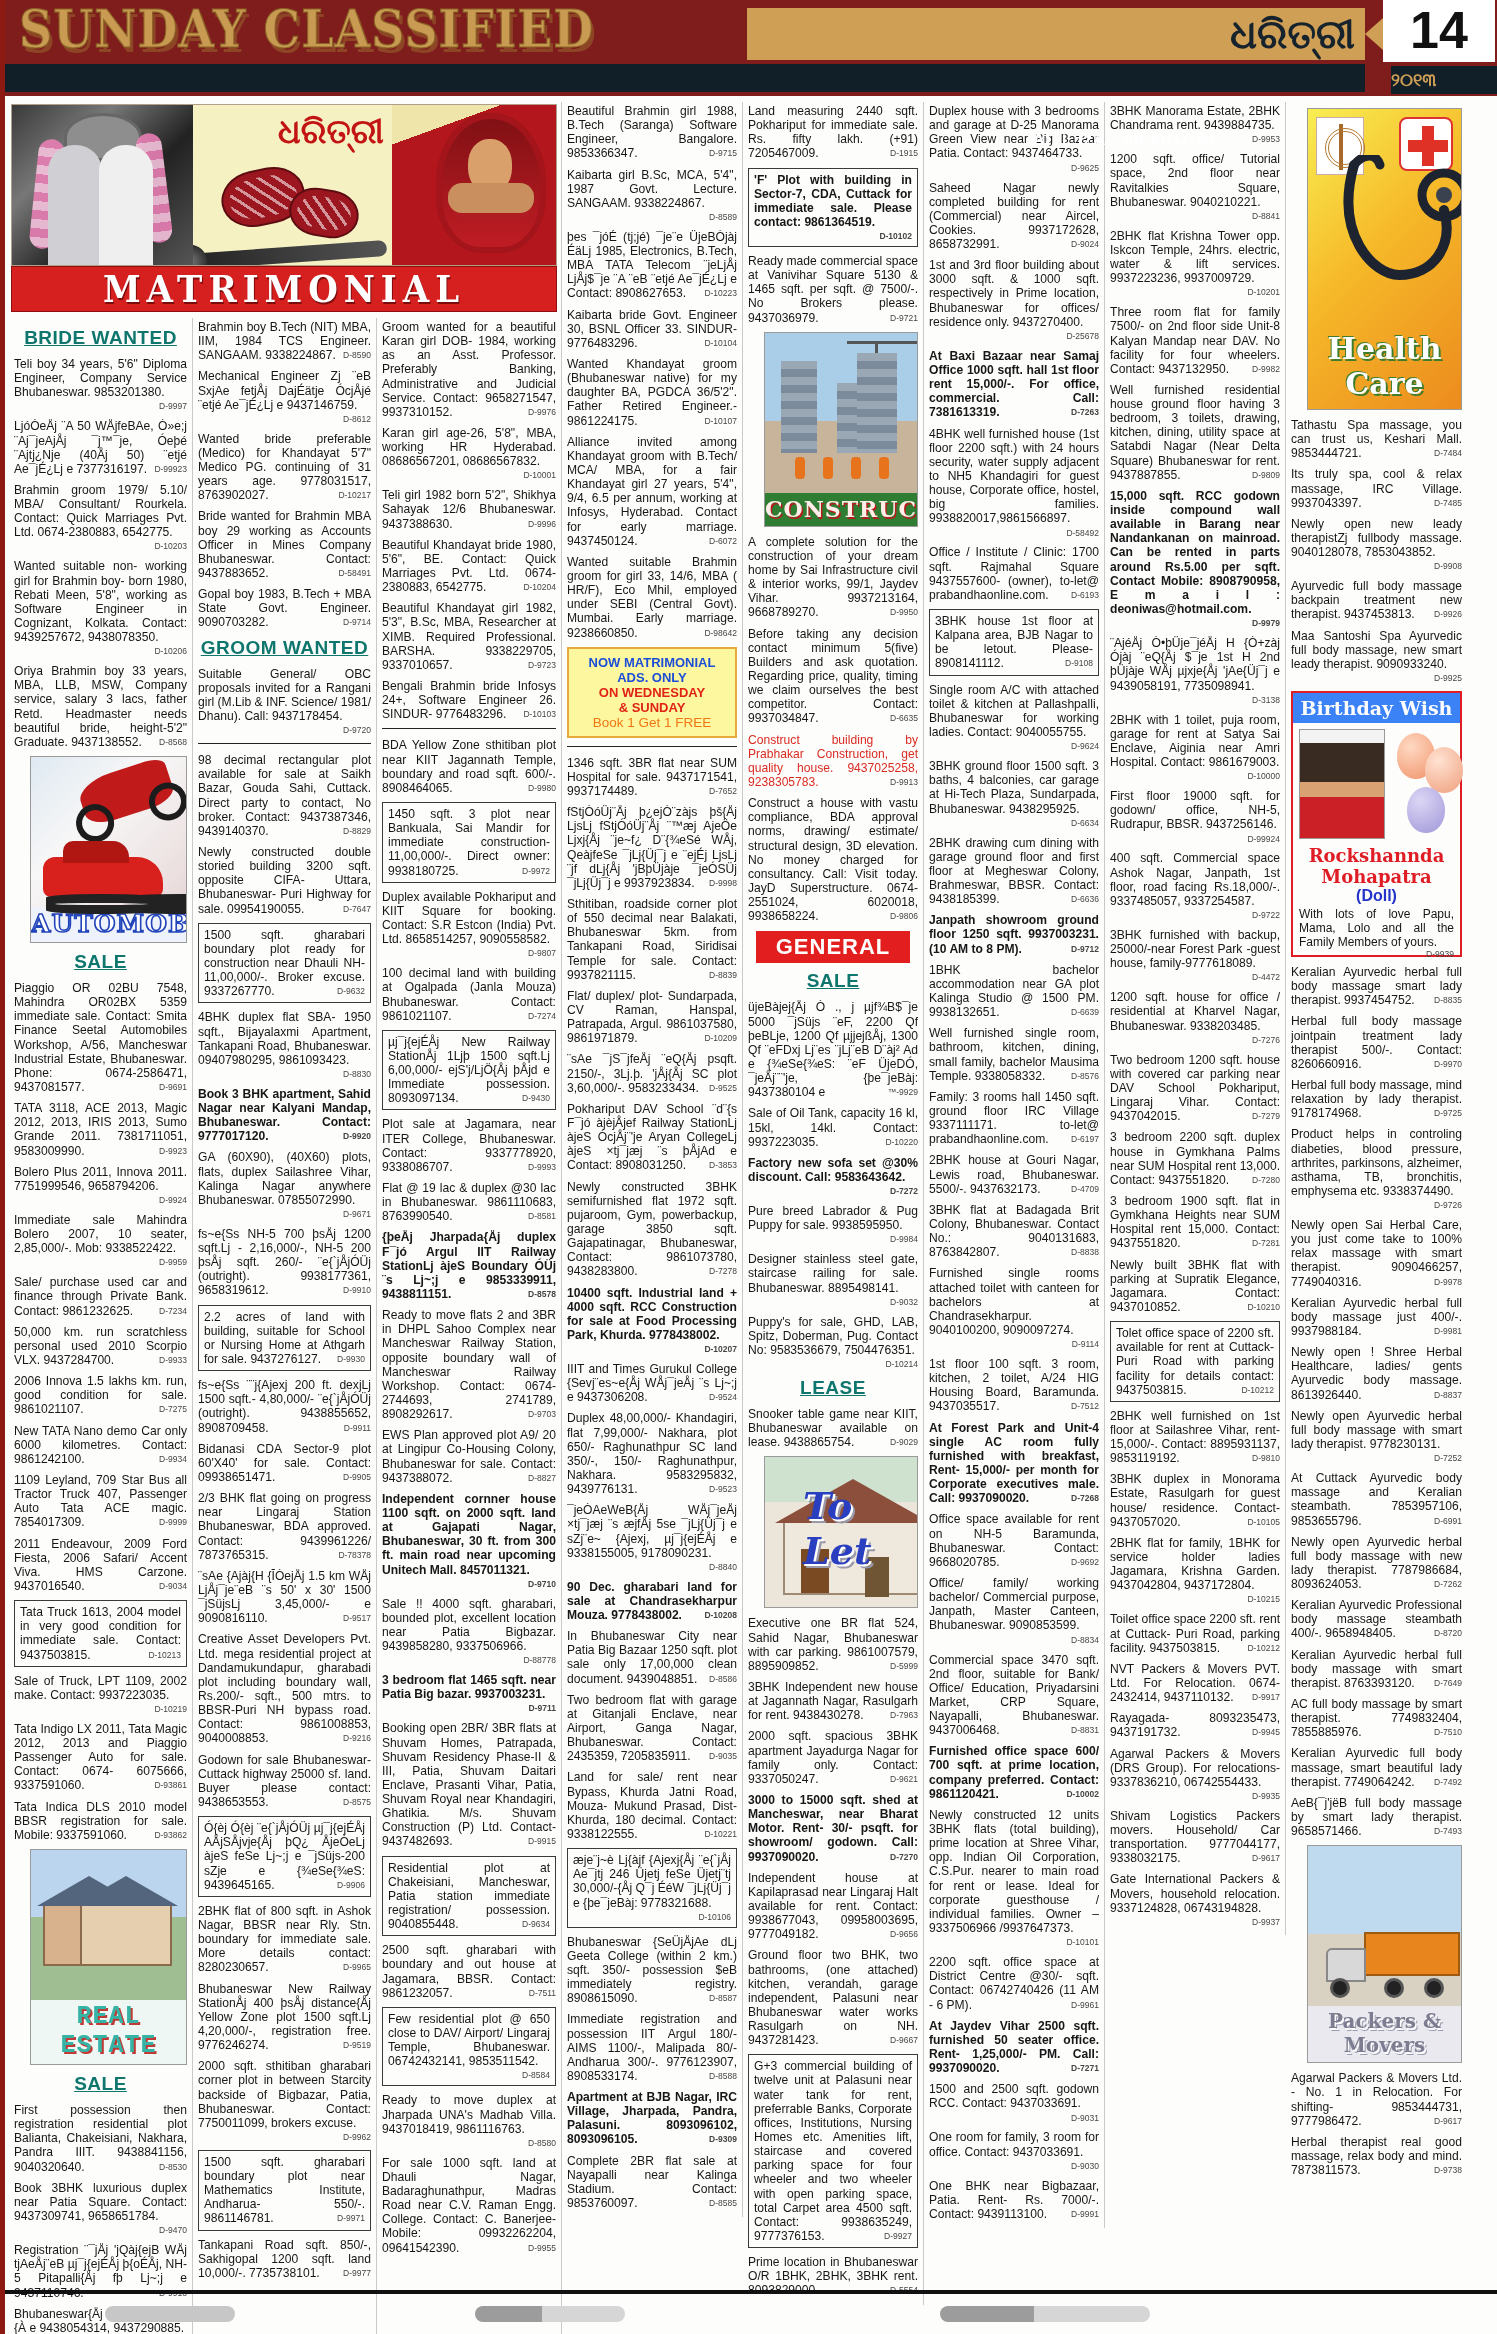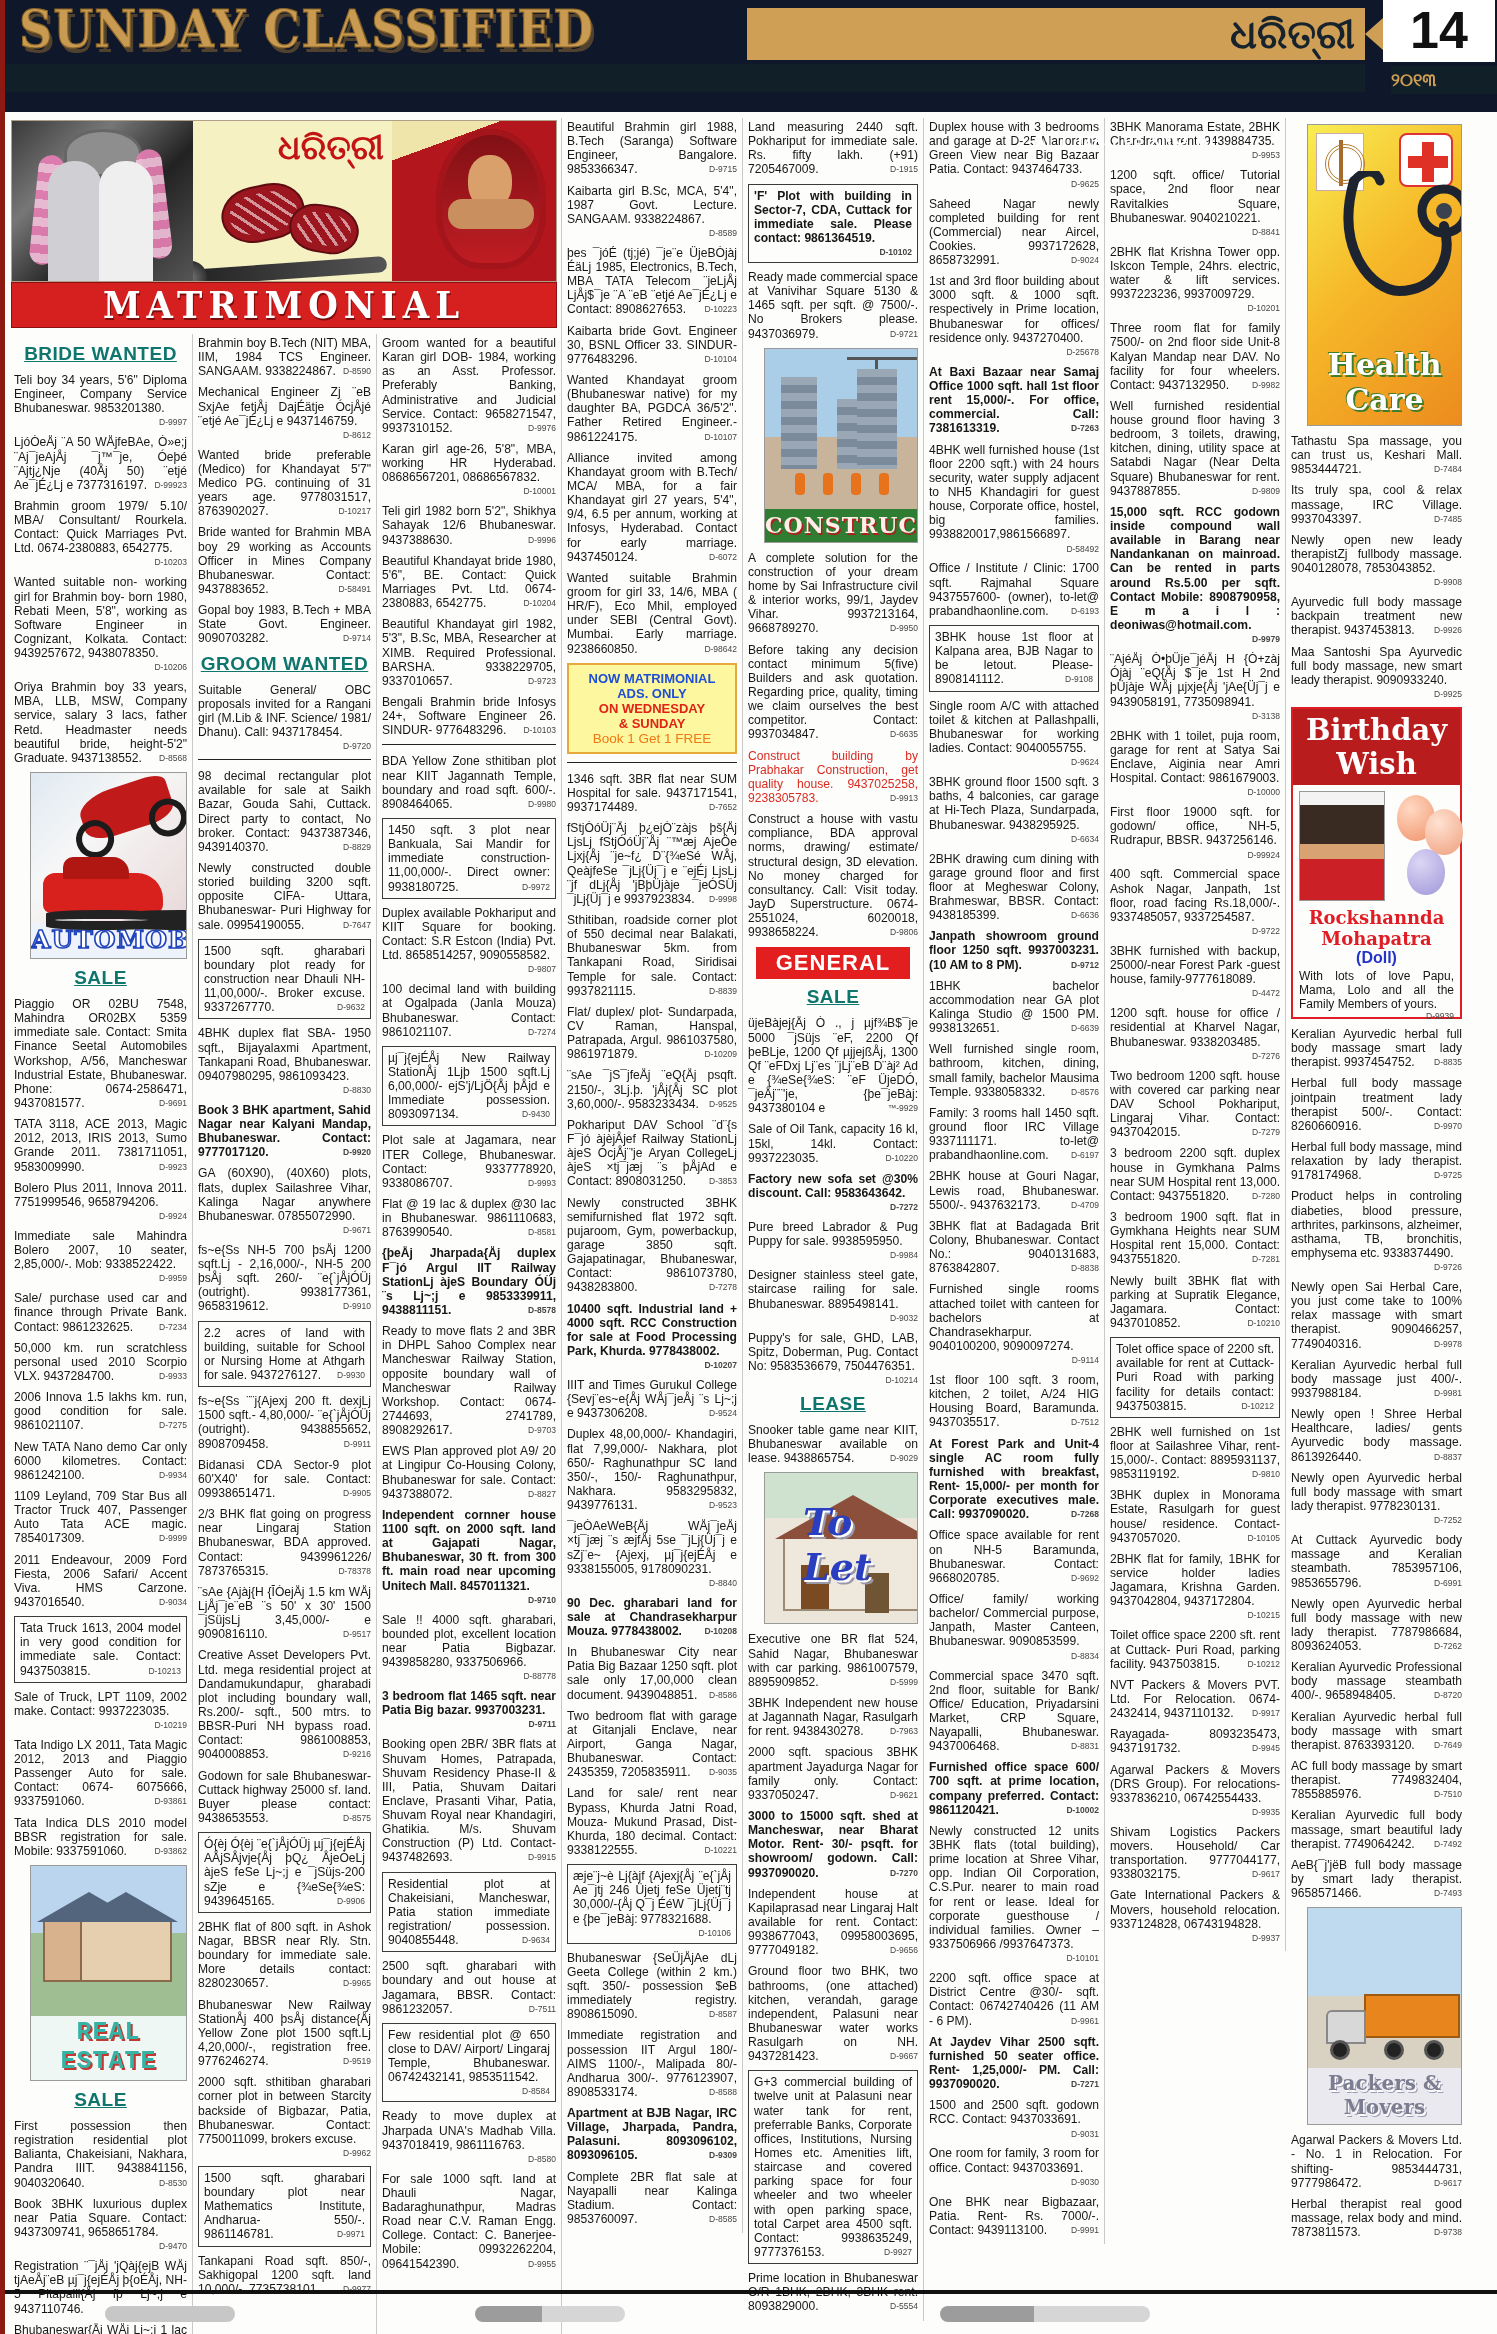--- a/index.html
+++ b/index.html
@@ -1,21 +1,21 @@
 <!DOCTYPE html>
 <html><head>
 <meta charset="utf-8">
 <style>
   * { box-sizing: border-box; margin:0; padding:0; }
   html,body { background:#fff; }
   body { width:1497px; font-family:"Liberation Sans", sans-serif; color:#161616; position:relative; }
   .page { width:1497px; min-height:2334px; position:relative; background:#fdfdfc; overflow:hidden; border-left:5px solid #8c1a12; }
 
   
-  .hdr { position:relative; height:112px; background:#0f172a; }
+  .hdr { position:relative; height:96px; background:#7f1d1d; }
   .hdr-title {
     position:absolute; left:14px; top:2px;
     font-family:"DejaVu Serif", serif; font-weight:bold; font-size:46px; letter-spacing:1px;
     color:#c89a52; -webkit-text-stroke:1px #8a6426;
     text-shadow:3px 4px 0 rgba(160,120,50,.45);
     transform:scaleY(1.15);
   }
   .hdr-goldbar { position:absolute; left:742px; top:8px; width:618px; height:52px; background:#cf9f56; }
   .hdr-paper { position:absolute; right:10px; top:2px; font-size:40px; font-weight:bold; color:#16222c; font-family:"DejaVu Serif", serif; }
   .hdr-notch { position:absolute; left:1360px; top:18px; width:0; height:0; border-top:16px solid transparent; border-bottom:16px solid transparent; border-right:18px solid #cf9f56; }
@@ -114,21 +114,21 @@
   .hc-photo { height:300px; background:linear-gradient(135deg,#f8ee52 0%,#f6b929 45%,#ec8b1e 100%); position:relative; }
   .hc-cross { position:absolute; right:8px; top:8px; width:54px; height:54px; background:#fff; border-radius:8px; border:2px solid #d33; }
   .hc-cross:before { content:""; position:absolute; left:21px; top:7px; width:12px; height:40px; background:#e03127; }
   .hc-cross:after { content:""; position:absolute; left:7px; top:21px; width:40px; height:12px; background:#e03127; }
   .hc-cad { position:absolute; left:8px; top:8px; width:48px; height:58px; background:#fff; border:1px solid #caa; }
   .hc-cad:before { content:""; position:absolute; left:22px; top:6px; width:4px; height:46px; background:#a66a2a; }
   .hc-cad:after { content:""; position:absolute; left:8px; top:10px; width:32px; height:32px; border:4px double #b5782f; border-radius:50%; }
   .hc-lbl { position:absolute; left:0; right:0; bottom:8px; text-align:center; font-size:30px; font-weight:bold; color:#fff; font-family:"DejaVu Serif", serif; text-shadow:2px 2px 0 #3f7d2c, -1px -1px 0 #3f7d2c; }
 
   .bd-box { border:2.5px solid #e01d25; margin-bottom:8px; }
-  .bd-title { background:#b91c1c; color:#fff; font-weight:bold; font-size:29px; text-align:center; padding:4px 0; font-family:"DejaVu Serif", serif; }
+  .bd-title { background:#3b82f6; color:#fff; font-weight:bold; font-size:19px; text-align:center; padding:4px 0; font-family:"DejaVu Serif", serif; }
   .bd-body { display:flex; padding:6px; gap:6px; }
   .bd-photo { width:86px; height:110px; background:linear-gradient(#f3f3f3 0 12%, #3a2b22 12% 48%, #d8a273 48% 62%, #cc2027 62% 100%); border:1px solid #999; flex:none; }
   .bd-balloons { flex:1; position:relative; }
   .bd-b1,.bd-b2,.bd-b3 { position:absolute; width:38px; height:46px; border-radius:50% 50% 48% 48%; }
   .bd-b1 { background:radial-gradient(circle at 35% 30%,#ffd9c2,#f0926a); left:6px; top:4px; }
   .bd-b2 { background:radial-gradient(circle at 35% 30%,#ffe2d2,#ef9f7d); left:34px; top:18px; }
   .bd-b3 { background:radial-gradient(circle at 35% 30%,#dcd6f5,#9f97d8); left:16px; top:58px; }
   .bd-name { color:#e01d25; font-weight:bold; font-size:18px; text-align:center; font-family:"DejaVu Serif", serif; }
   .bd-sub { color:#2433c9; font-weight:bold; font-size:16px; text-align:center; }
   .bd-cap { font-size:12px; padding:2px 6px 6px 6px; text-align:justify; }

